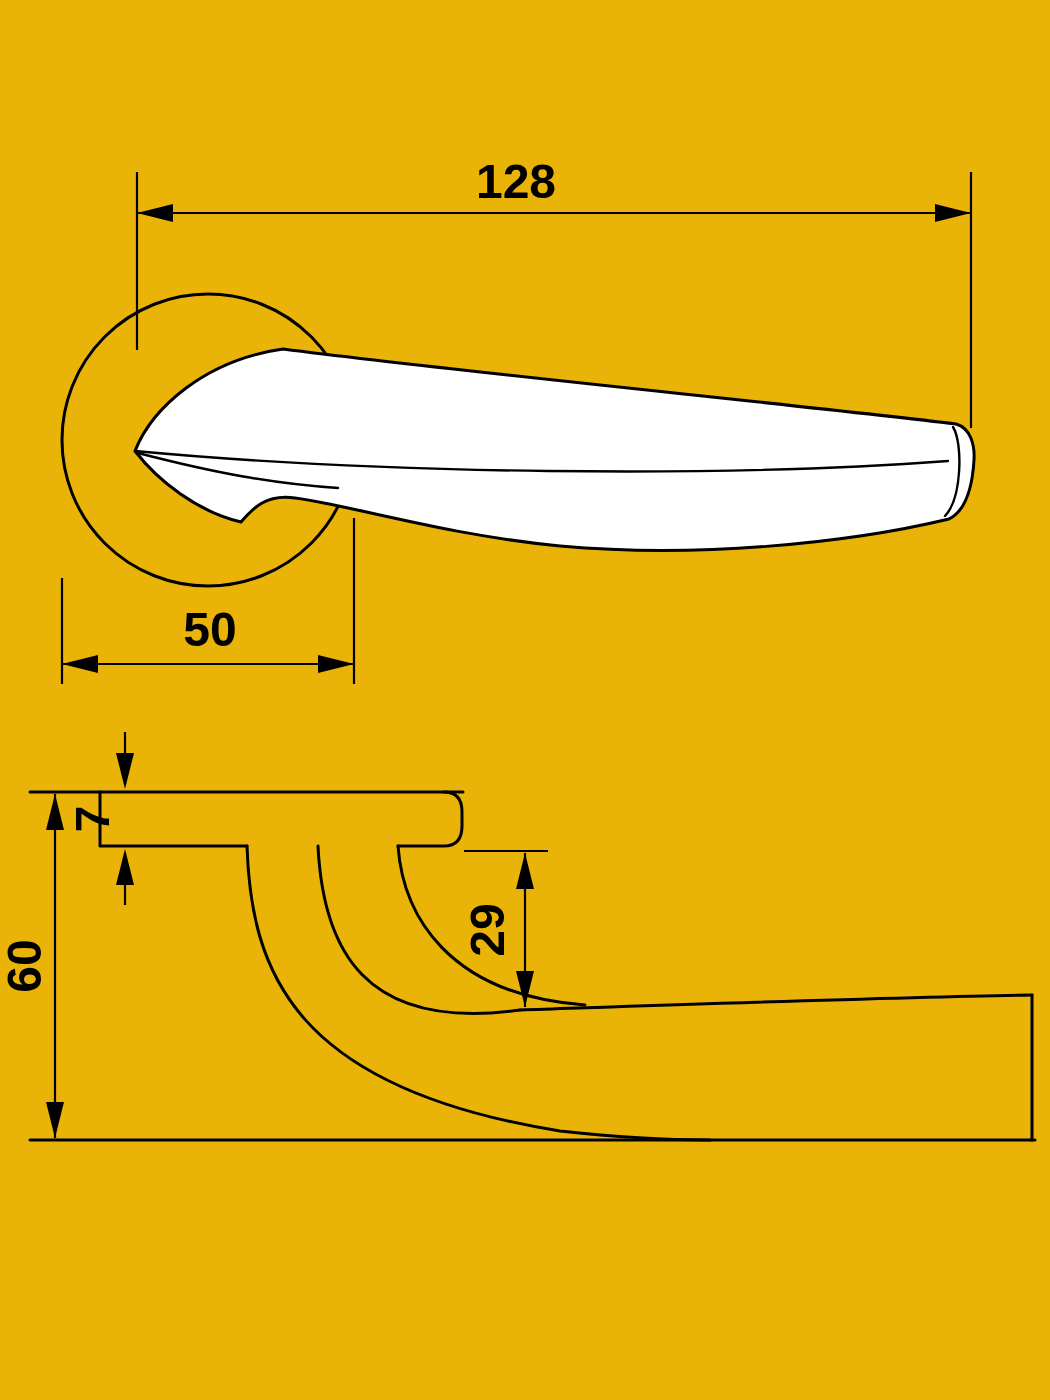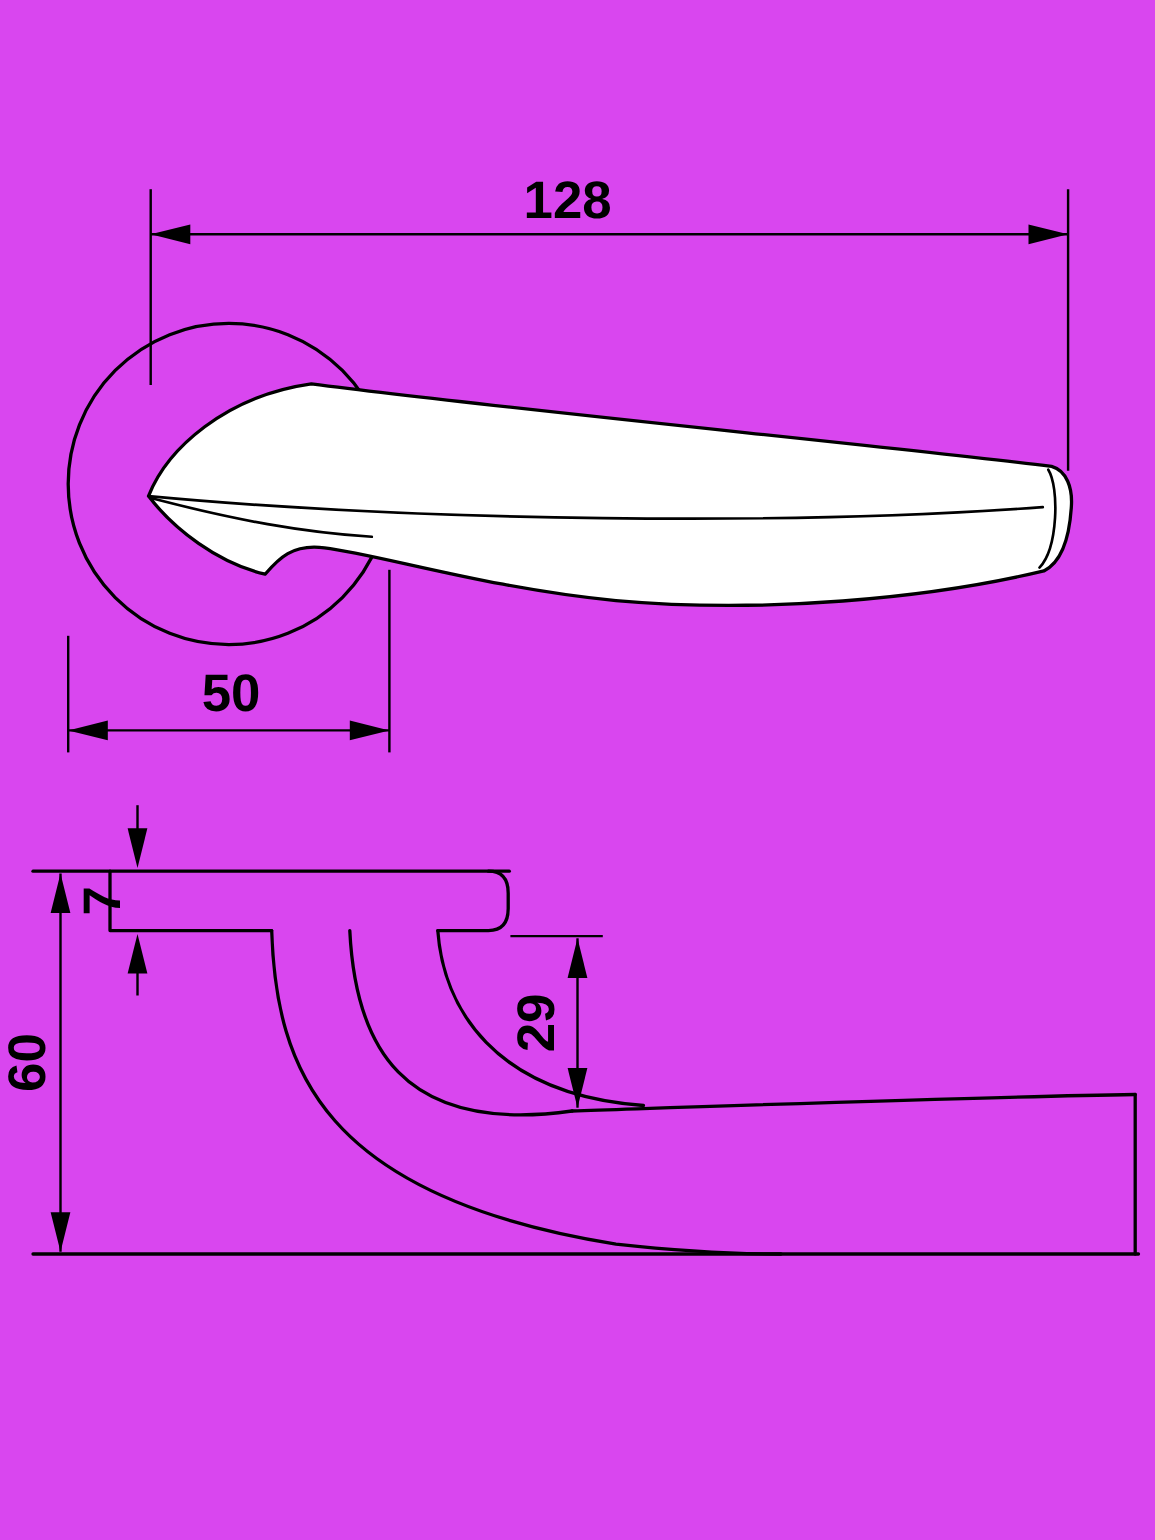--- a/index.html
+++ b/index.html
@@ -4,21 +4,21 @@
 <style>
   html, body {
     margin: 0;
     padding: 0;
     background: #ffffff;
   }
   .canvas {
     position: relative;
     width: 1050px;
     height: 1400px;
-    background: #d946ef;
+    background: #eab308;
     overflow: hidden;
     font-family: "Liberation Sans", sans-serif;
   }
   svg { display: block; }
   .outline {
     fill: none;
     stroke: #000000;
     stroke-width: 3;
     stroke-linecap: round;
     stroke-linejoin: round;

